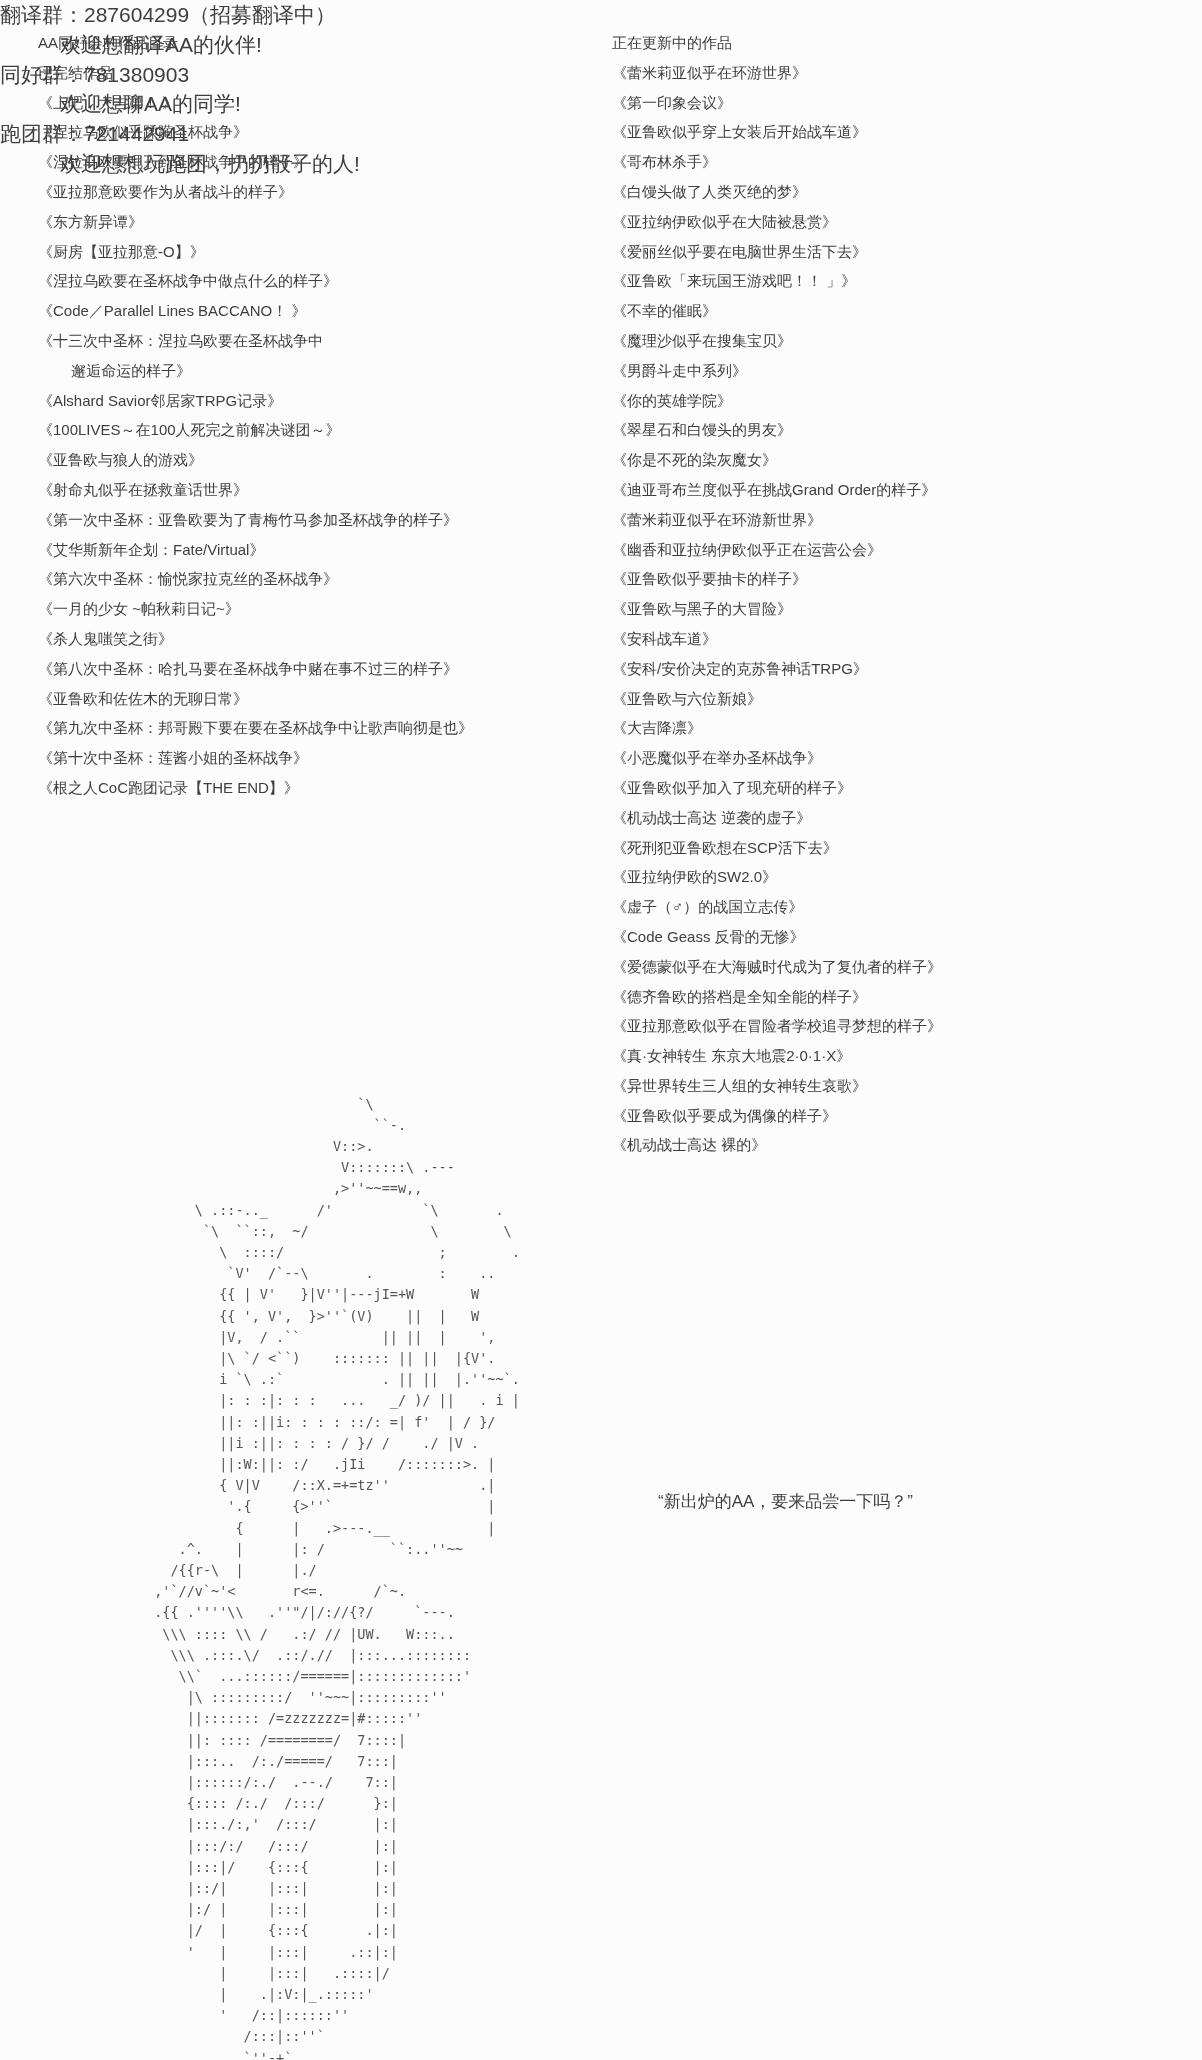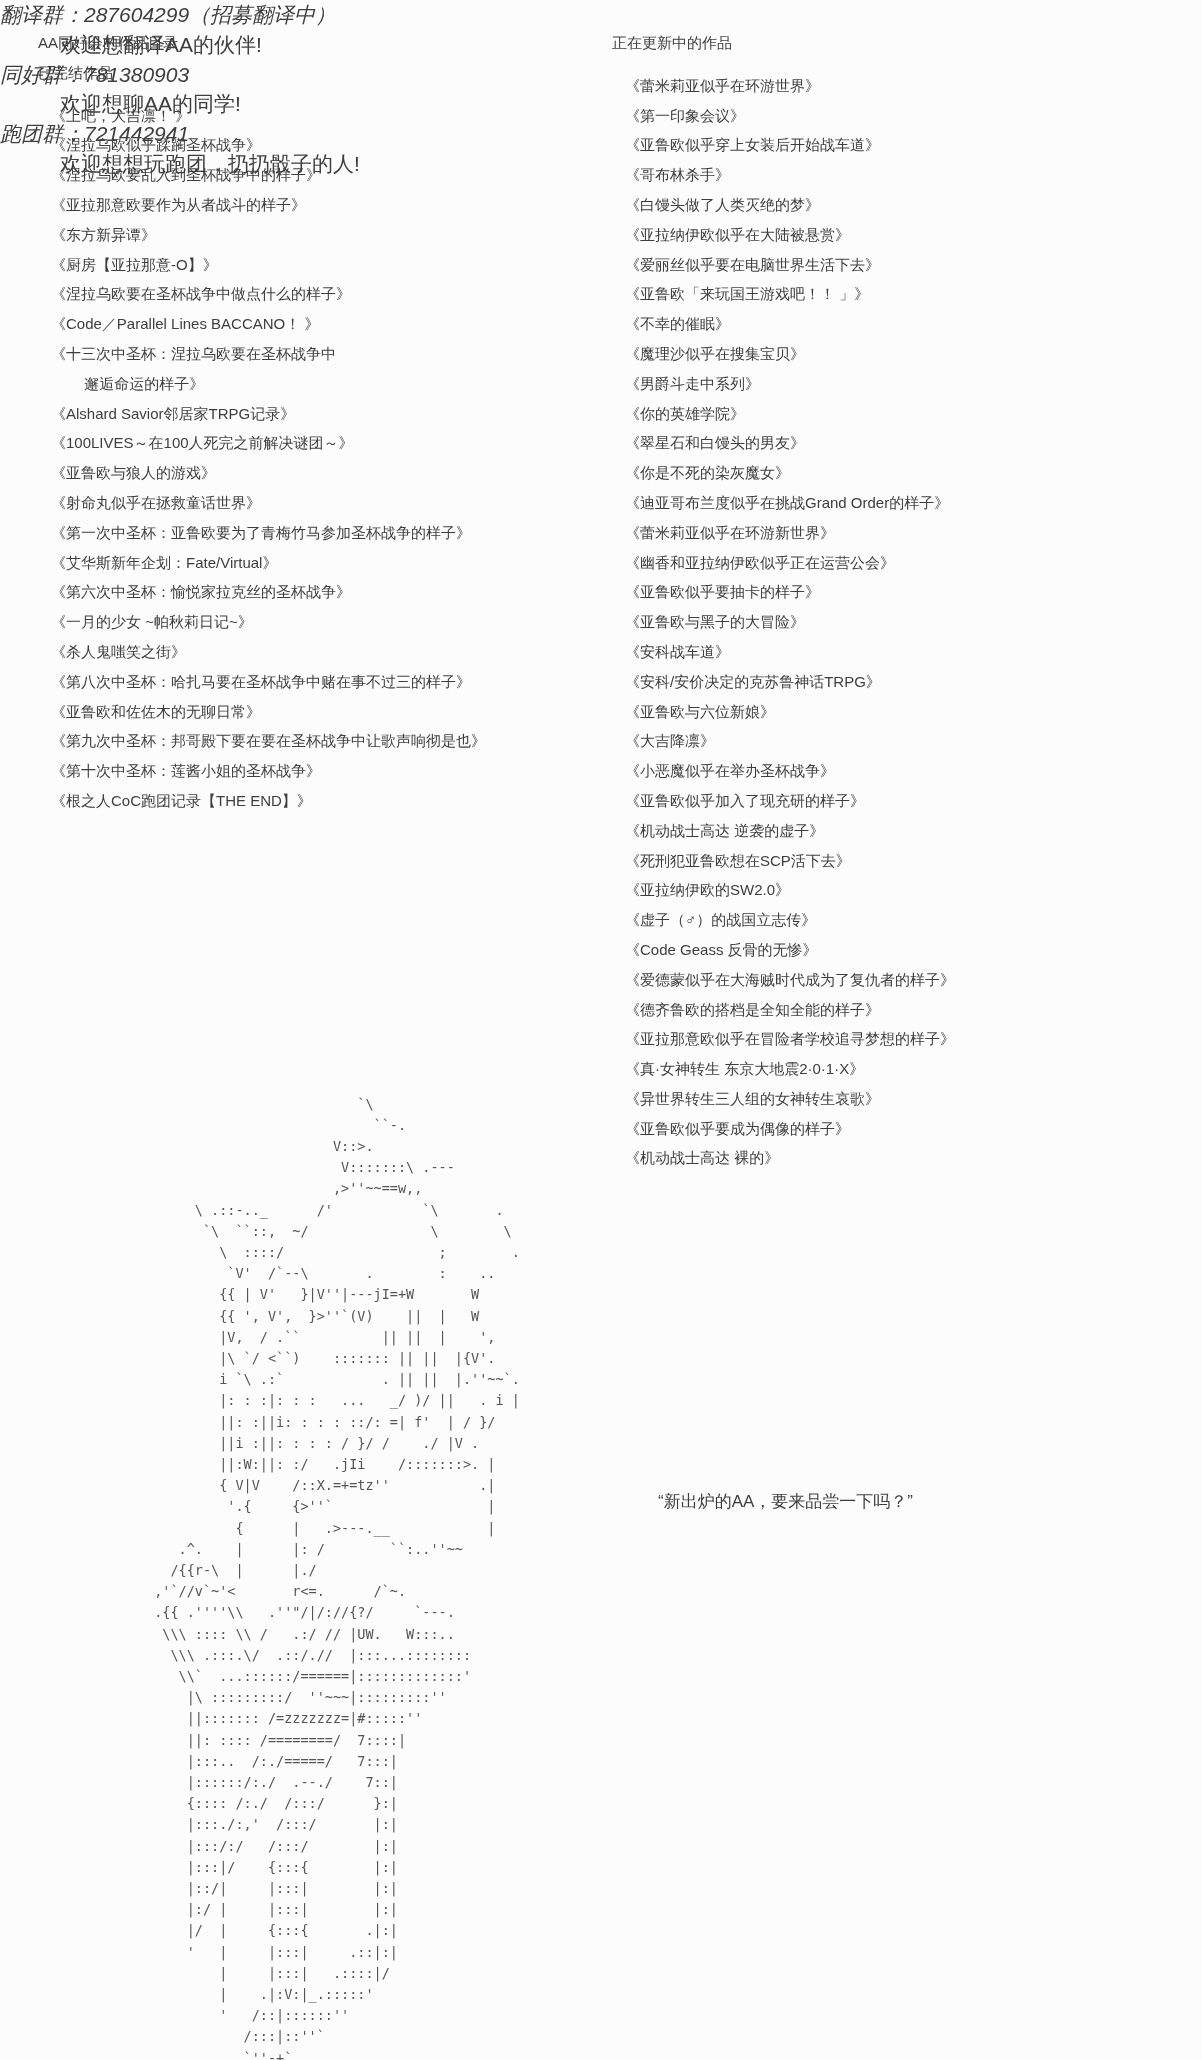--- a/index.html
+++ b/index.html
@@ -3,27 +3,27 @@
 <meta charset="utf-8">
 <style>
   html,body { margin:0; padding:0; }
   body {
     width:1202px; height:2060px; position:relative;
     background:#fcfcfc; color:#3e3e3e;
     font-family:"Liberation Sans","DejaVu Sans",sans-serif;
     overflow:hidden;
   }
   .col { position:absolute; font-size:15px; line-height:29.8px; }
-  .col ul { margin:13px; padding:0; list-style:none; }
+  .col ul { margin:0; padding:0; list-style:none; }
   .col li, .col .head { white-space:pre; }
   #left-col  { left:38px;  top:28px;  width:575px; }
   #right-col { left:612px; top:28px;  width:585px; }
   #contact   { left:38px;  top:888px; font-size:21px; line-height:29.8px; }
   .contact-welcome { padding-left:60px; white-space:pre; }
-  .contact-line { white-space:pre;font-style:italic; }
+  .contact-line { white-space:pre; }
   #quote {
     position:absolute; left:658px; top:1490px;
     font-size:17px; color:#3e3e3e; white-space:pre;
   }
   #ascii-art {
     position:absolute; left:146px; top:1080px;
     font-family:"DejaVu Sans Mono",monospace;
     font-size:13.5px; line-height:21.2px;
     color:#555; white-space:pre;
   }

